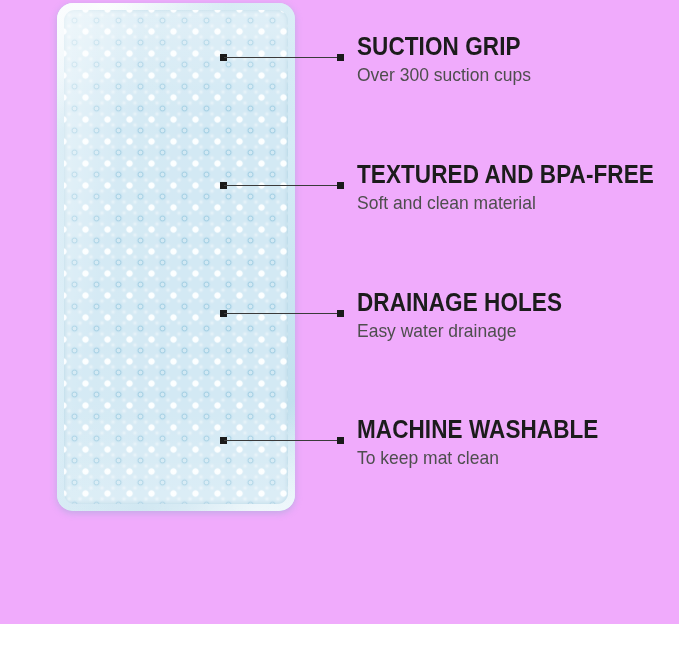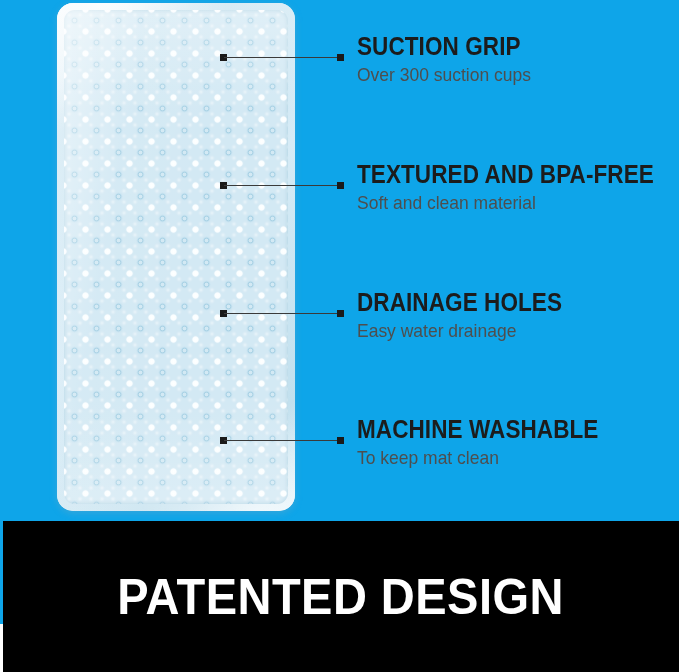--- a/index.html
+++ b/index.html
@@ -13,21 +13,21 @@
     font-family: "Liberation Sans", sans-serif;
     overflow: hidden;
     position: relative;
   }
 
   #infographic {
     position: absolute;
     left: 0; top: 0;
     width: 679px;
     height: 624px;
-    background: #0ea5e9;
+    background: #f0abfc;
   }
 
   
   .product-area {
     position: absolute;
     left: 0px;
     top: 0px;
     width: 330px;
     height: 521px;
   }
@@ -236,17 +236,14 @@
       <div class="leader-dot-start"></div>
       <div class="leader-line"></div>
       <div class="leader-dot-end"></div>
     </div>
     <div class="callout-text">
       <div class="callout-title">MACHINE WASHABLE</div>
       <div class="callout-sub">To keep mat clean</div>
     </div>
   </div>
 
-  <div class="banner">
-    <div class="banner-text">PATENTED DESIGN</div>
-  </div>
 
 </div>
 
 </body></html>

